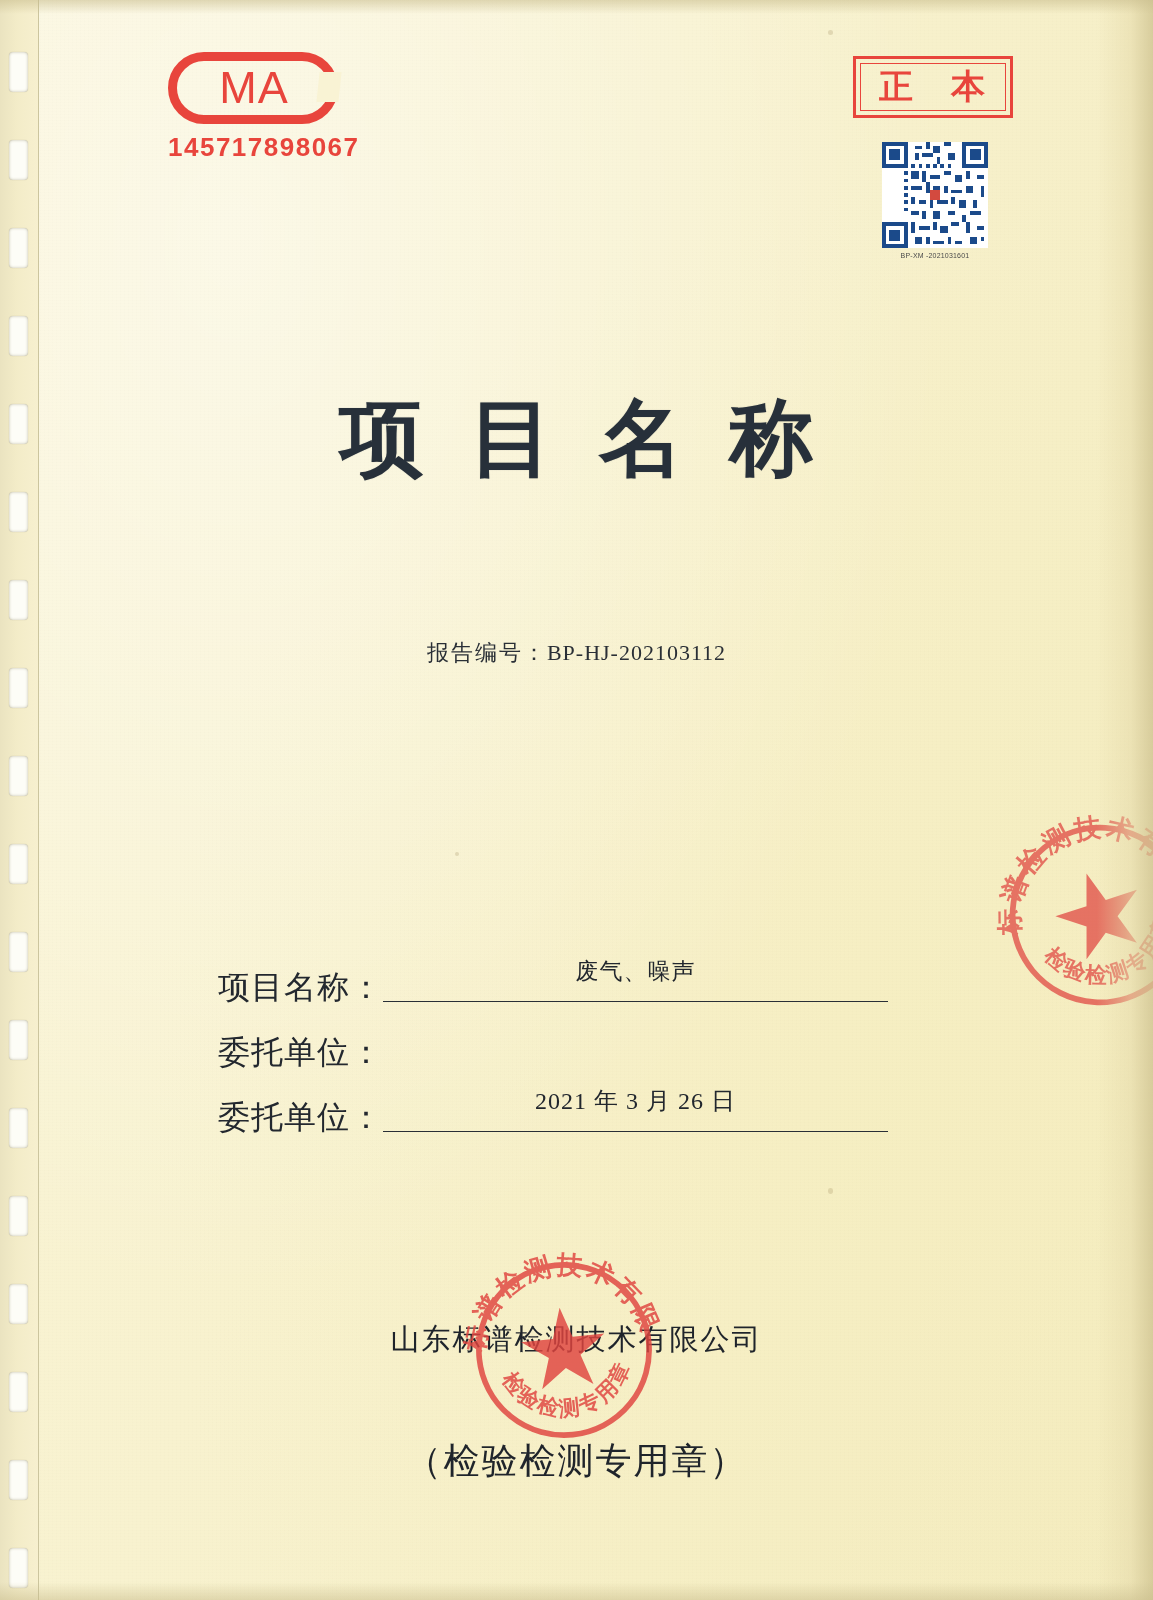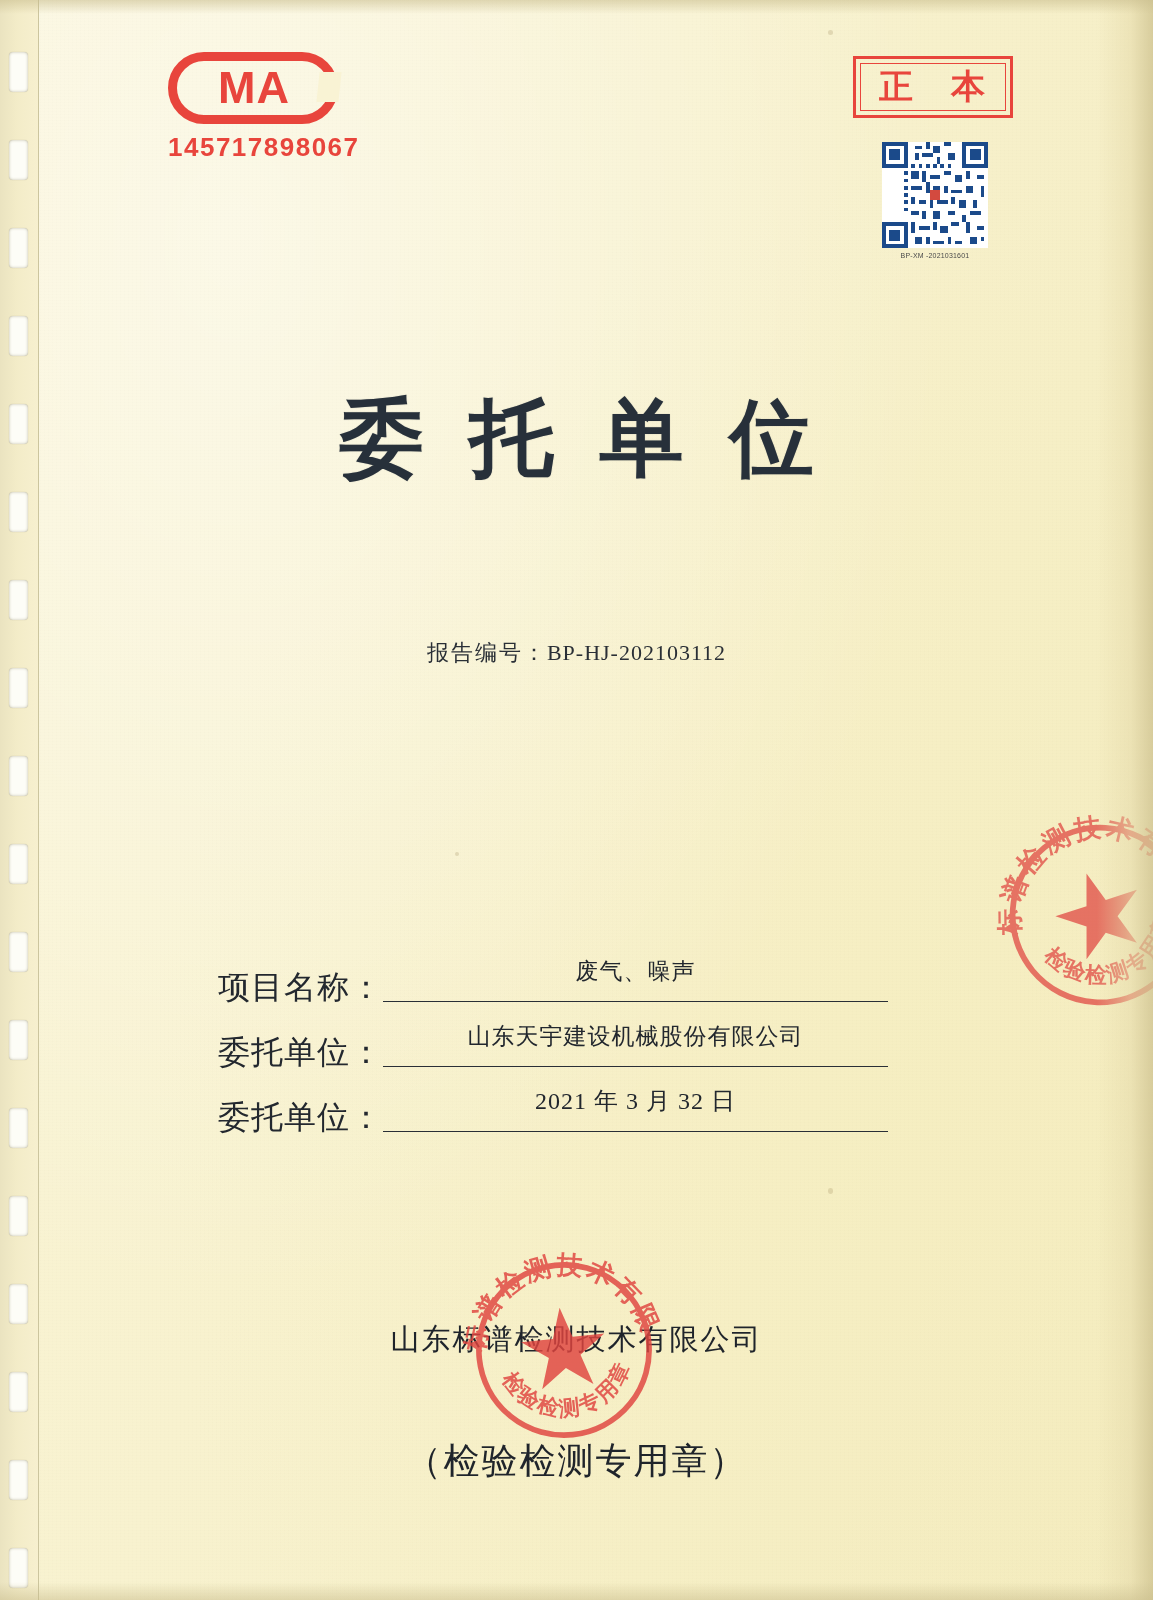--- a/index.html
+++ b/index.html
@@ -97,21 +97,21 @@
     background: #f9f3d4;
     transform: skewX(-6deg);
   }
   .cma-text {
     position: absolute;
     inset: 0;
     display: flex;
     align-items: center;
     justify-content: center;
     font-family: "Liberation Sans", sans-serif;
-    font-weight: bold;
+    font-weight: normal;
     font-size: 45px;
     letter-spacing: 1px;
     color: #e8453c;
     padding-left: 2px;
   }
   .cma-number {
     margin-top: 8px;
     font-family: "Liberation Sans", sans-serif;
     font-weight: bold;
     font-size: 26px;
@@ -402,38 +402,37 @@
           <rect x="18" y="26" width="1" height="2"></rect>
         <rect x="20" y="27" width="2" height="1"></rect>
           <rect x="24" y="26" width="2" height="2"></rect>
         <rect x="27" y="26" width="1" height="1"></rect>
       </g>
       <rect x="13" y="13" width="3" height="3" fill="#d34a3f"></rect>
     </svg>
     <div class="qr-caption">BP-XM -2021031601</div>
   </div>
 
-  <div class="title">委托单位</div>
+  <div class="title">项目名称</div>
 
   <div class="report-no">
     <span class="label">报告编号：</span><span>BP-HJ-202103112</span>
   </div>
 
   <div class="fields">
     <div class="field-row">
       <span class="field-label">项目名称：</span>
       <span class="field-value cn">废气、噪声</span>
     </div>
     <div class="field-row">
       <span class="field-label">委托单位：</span>
-      <span class="field-value cn">山东天宇建设机械股份有限公司</span>
     </div>
     <div class="field-row">
       <span class="field-label">委托单位：</span>
-      <span class="field-value">2021 年 3 月 32 日</span>
+      <span class="field-value">2021 年 3 月 26 日</span>
     </div>
   </div>
 
   <div class="company">山东标谱检测技术有限公司</div>
   <div class="company-sub">（检验检测专用章）</div>
 
   <svg class="seal seal-main" viewBox="0 0 200 200">
     <defs>
       <path id="arcTop" d="M 28 104 A 72 72 0 0 1 172 104"></path>
       <path id="arcBottom" d="M 40 112 A 62 62 0 0 0 160 112"></path>

